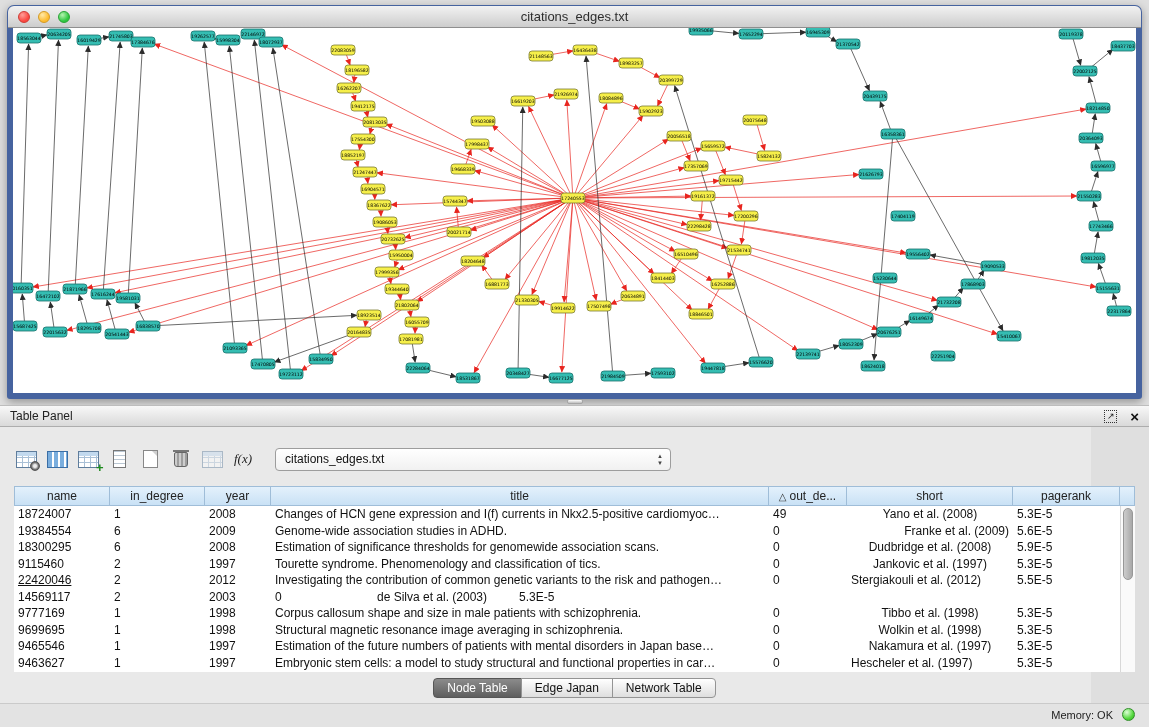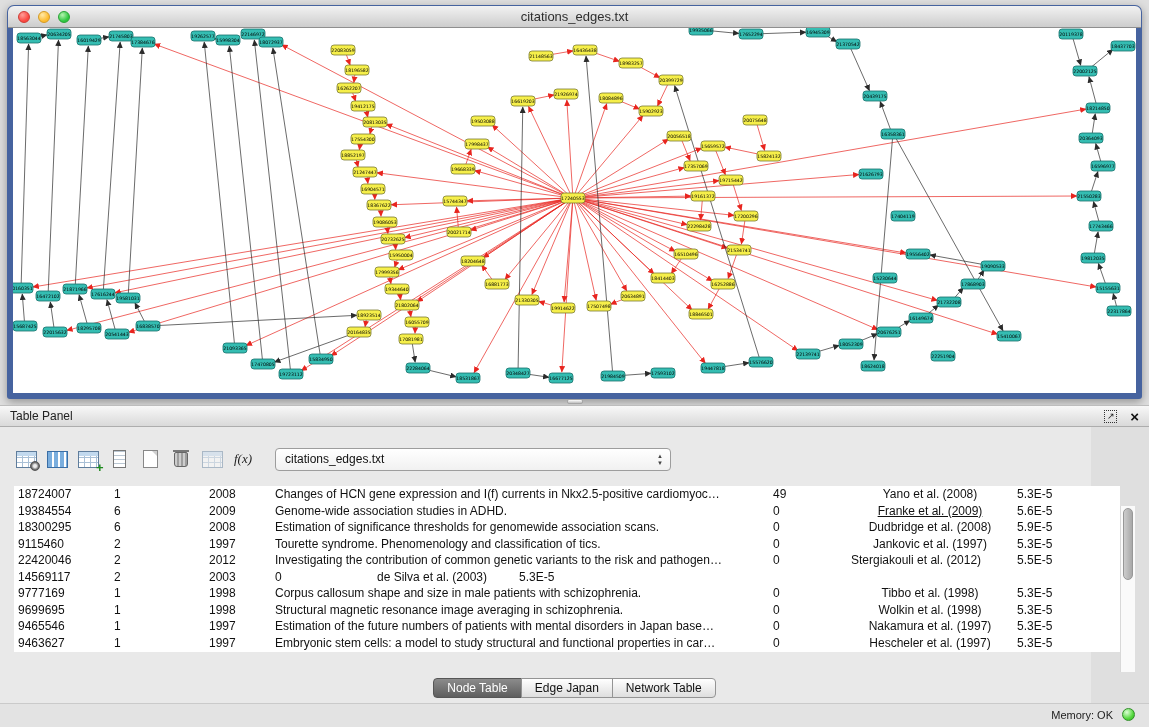--- a/index.html
+++ b/index.html
@@ -774,37 +774,47 @@
             <div class="tool-glyph ic-function-builder">f(x)</div>
           </div>
         </div>
       <div class="combo">
         <span>citations_edges.txt</span>
         <div class="combo-arrows">▲<br>▼</div>
       </div>
     </div>
 
     <div class="dtable">
+      <div class="thead">
+          <div class="th" style="width: 96px;"><span>name</span></div>
+          <div class="th" style="width: 95px;"><span>in_degree</span></div>
+          <div class="th" style="width: 66px;"><span>year</span></div>
+          <div class="th" style="width: 498px;"><span>title</span></div>
+          <div class="th" style="width: 78px;"><span class="sort-ic">△</span><span>out_de...</span></div>
+          <div class="th" style="width: 166px;"><span>short</span></div>
+          <div class="th" style="width: 107px;"><span>pagerank</span></div>
+          <div class="th th-filler"></div>
+        </div>
       <div class="tbody">
           <div class="tr">
             <div class="td" style="width: 96px;">18724007</div>
             <div class="td" style="width: 95px;">1</div>
             <div class="td" style="width: 66px;">2008</div>
             <div class="td" style="width: 498px;">Changes of HCN gene expression and I(f) currents in Nkx2.5-positive cardiomyoc…</div>
             <div class="td" style="width: 78px;">49</div>
             <div class="td" style="width: 166px; text-align: center;">Yano et al. (2008)</div>
             <div class="td" style="width: 107px;">5.3E-5</div>
           </div>
           <div class="tr">
             <div class="td" style="width: 96px;">19384554</div>
             <div class="td" style="width: 95px;">6</div>
             <div class="td" style="width: 66px;">2009</div>
             <div class="td" style="width: 498px;">Genome-wide association studies in ADHD.</div>
             <div class="td" style="width: 78px;">0</div>
-            <div class="td" style="width: 166px; text-align: center; text-decoration: underline;">Franke et al. (2009)</div>
+            <div class="td" style="width: 166px; text-align: right;">Franke et al. (2009)</div>
             <div class="td" style="width: 107px;">5.6E-5</div>
           </div>
           <div class="tr">
             <div class="td" style="width: 96px;">18300295</div>
             <div class="td" style="width: 95px;">6</div>
             <div class="td" style="width: 66px;">2008</div>
             <div class="td" style="width: 498px;">Estimation of significance thresholds for genomewide association scans.</div>
             <div class="td" style="width: 78px;">0</div>
             <div class="td" style="width: 166px; text-align: center;">Dudbridge et al. (2008)</div>
             <div class="td" style="width: 107px;">5.9E-5</div>
@@ -812,21 +822,21 @@
           <div class="tr">
             <div class="td" style="width: 96px;">9115460</div>
             <div class="td" style="width: 95px;">2</div>
             <div class="td" style="width: 66px;">1997</div>
             <div class="td" style="width: 498px;">Tourette syndrome. Phenomenology and classification of tics.</div>
             <div class="td" style="width: 78px;">0</div>
             <div class="td" style="width: 166px; text-align: center;">Jankovic et al. (1997)</div>
             <div class="td" style="width: 107px;">5.3E-5</div>
           </div>
           <div class="tr">
-            <div class="td" style="width: 96px;">22420046</div>
+            <div class="td" style="width: 96px; text-decoration: underline;">22420046</div>
             <div class="td" style="width: 95px;">2</div>
             <div class="td" style="width: 66px;">2012</div>
             <div class="td" style="width: 498px;">Investigating the contribution of common genetic variants to the risk and pathogen…</div>
             <div class="td" style="width: 78px;">0</div>
             <div class="td" style="width: 166px; text-align: left;">Stergiakouli et al. (2012)</div>
             <div class="td" style="width: 107px;">5.5E-5</div>
           </div>
           <div class="tr">
             <div class="td" style="width: 96px;">14569117</div>
             <div class="td" style="width: 95px;">2</div>
@@ -861,21 +871,21 @@
             <div class="td" style="width: 78px;">0</div>
             <div class="td" style="width: 166px; text-align: center;">Nakamura et al. (1997)</div>
             <div class="td" style="width: 107px;">5.3E-5</div>
           </div>
           <div class="tr">
             <div class="td" style="width: 96px;">9463627</div>
             <div class="td" style="width: 95px;">1</div>
             <div class="td" style="width: 66px;">1997</div>
             <div class="td" style="width: 498px;">Embryonic stem cells: a model to study structural and functional properties in car…</div>
             <div class="td" style="width: 78px;">0</div>
-            <div class="td" style="width: 166px; text-align: center;">Hescheler et al. (1997)</div>
+            <div class="td" style="width: 166px; text-align: left;">Hescheler et al. (1997)</div>
             <div class="td" style="width: 107px;">5.3E-5</div>
           </div>
         </div>
       <div class="vscroll">
         <div class="vthumb"></div>
       </div>
     </div>
 
     <div class="tabs">
         <div class="seg-tab active">Node Table</div>

